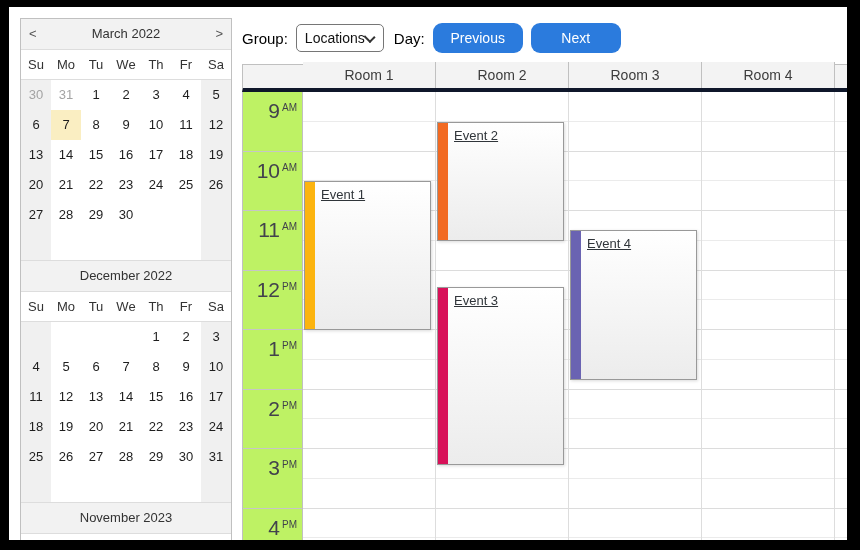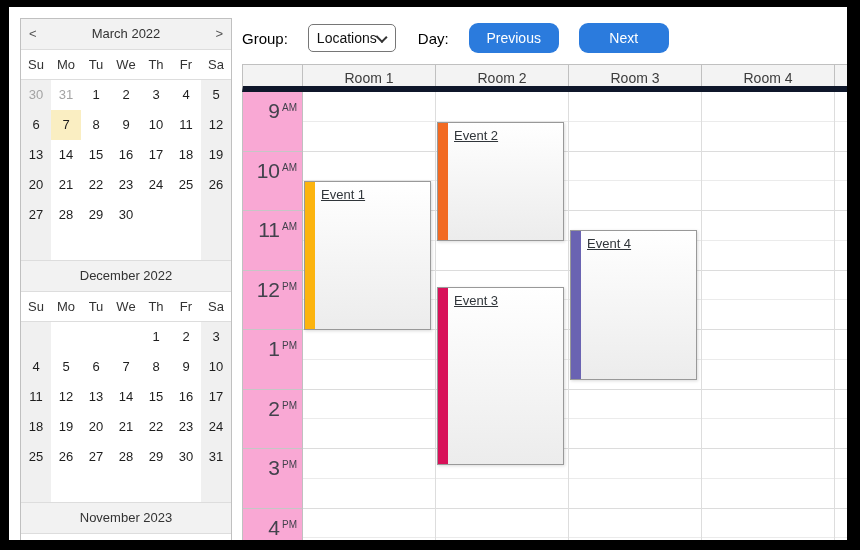--- a/index.html
+++ b/index.html
@@ -24,50 +24,51 @@
   .nav-arrow.next{right:8px;text-align:right;}
   .cal-row{display:flex;height:30px;}
   .cal-row.dow{border-bottom:1px solid #ddd;box-sizing:border-box;}
   .cal-cell{width:30px;height:30px;line-height:30px;text-align:center;font-size:13px;color:#1e1e1e;}
   .dow-cell{color:#333;}
   .day.wkend{background:#f0f0f0;}
   .day.muted{color:#a3a3a3;}
   .day.sel{background:var(--sel-day,#faeec2);}
 
   
-  .toolbar{position:absolute;left:233px;top:16px;height:30px;display:flex;align-items:center;gap:12px;}
+  .toolbar{position:absolute;left:233px;top:16px;height:30px;display:flex;align-items:center;}
   .tb-label{font-size:15px;color:#000;margin-right:8px;}
   .select{
     width:88px;height:28px;box-sizing:border-box;border:1px solid #767676;border-radius:5px;
     background:#fff;display:flex;align-items:center;padding:0 8px;margin-right:10px;cursor:pointer;
   }
   .select-value{font-size:14px;color:#111;flex:1;}
   .chev{width:7px;height:7px;border-left:2px solid #333;border-bottom:2px solid #333;
     transform:rotate(-45deg) translateY(-2px);margin-left:2px;}
   .btn{
     width:90px;height:30px;border:none;border-radius:9px;background:var(--accent,#2b7bdd);
     color:#fff;font-size:14px;font-family:inherit;margin-right:8px;cursor:pointer;
   }
 
   
   .scheduler{position:absolute;left:233px;top:57px;width:605px;height:476px;}
   .sched-header{
     display:flex;height:28px;box-sizing:border-box;
-    border-top:1px solid #c0c0c0;border-bottom:6px solid #0f172a;border-left:1px solid #c0c0c0;
+    border-top:1px solid #c0c0c0;border-bottom:4px solid #0f172a;border-left:1px solid #c0c0c0;
     background:#f3f3f3;
+    align-items:flex-end;
   }
   .hcell{
     box-sizing:border-box;border-right:1px solid #c0c0c0;background:#f3f3f3;
     font-size:14px;color:#3c3c3c;text-align:center;line-height:26px;
   }
   .hcell.corner{width:60px;}
   .hcell.room{width:133px;}
   .hcell.filler{flex:1;border-right:none;}
   .sched-body{position:relative;height:448px;overflow:hidden;border-left:1px solid #c0c0c0;box-sizing:border-box;}
-  .gutter{position:absolute;left:0;top:0;bottom:0;width:60px;background:#f9a8d4;
+  .gutter{position:absolute;left:0;top:0;bottom:0;width:60px;background:#bef264;
     border-right:1px solid #c0c0c0;box-sizing:border-box;}
   .hour{height:59.5px;box-sizing:border-box;border-bottom:1px solid #c6c6c6;
     text-align:right;padding:7px 5px 0 0;color:#42424c;}
   .hnum{font-size:21px;}
   .hsuf{font-size:10px;position:relative;top:-7px;margin-left:2px;}
   .scol{position:absolute;top:0;bottom:0;box-sizing:border-box;border-right:1px solid #ddd;background:#fff;}
   .tcell{height:29.75px;box-sizing:border-box;border-bottom:1px solid #ebebeb;}
   .tcell.hourline{border-bottom-color:#dcdcdc;}
   .event{
     position:absolute;width:127px;box-sizing:border-box;border:1px solid #999;

